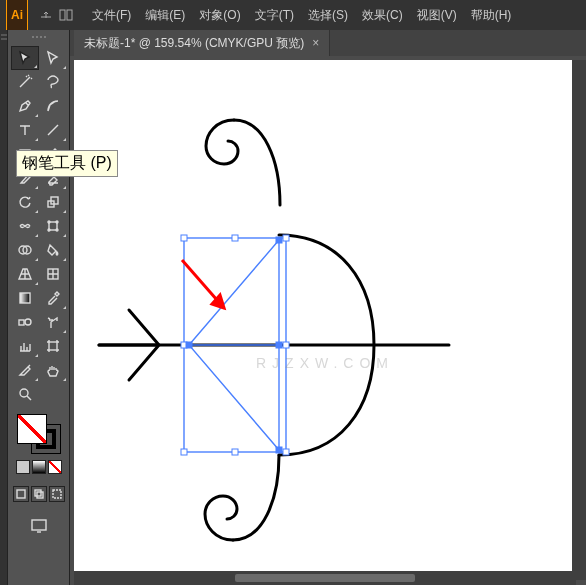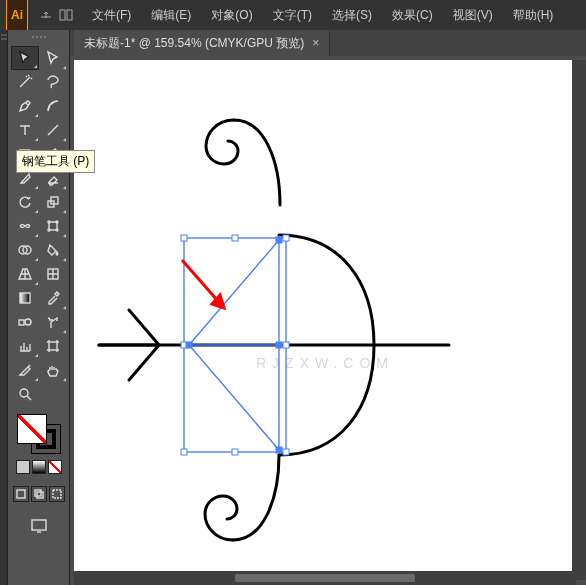--- a/index.html
+++ b/index.html
@@ -27,21 +27,21 @@
     display: flex;
     align-items: center; justify-content: center;
     color: #ff9a00;
     font-weight: bold;
     font-size: 12px;
     margin-right: 6px;
   }
   .titleicon { width: 16px; height: 16px; display:flex; align-items:center; justify-content:center; }
   .menubar {
     display: flex;
-    gap: 8px;
+    gap: 2px;
     margin-left: 8px;
   }
   .menuitem {
     padding: 4px 6px;
     cursor: default;
   }
 
   .app-body {
     display: flex;
     height: calc(100% - 30px);
@@ -163,21 +163,21 @@
     display:flex; align-items:center; justify-content:center;
   }
   .scroll-h .thumb{ width:180px; height:8px; background:#6b6b6b; border-radius:2px; }
 
   .tooltip {
     position:absolute;
     top:150px; left:16px;
     background:#ffffe1;
     border:1px solid #8a8a8a;
     color:#000;
-    font-size:12px;
+    font-size:16px;
     padding:2px 5px;
     z-index:50;
     white-space:nowrap;
   }
 
   .watermark {
     position:absolute;
     left:50%; top:58%;
     transform:translate(-50%,-50%);
     text-align:center;

